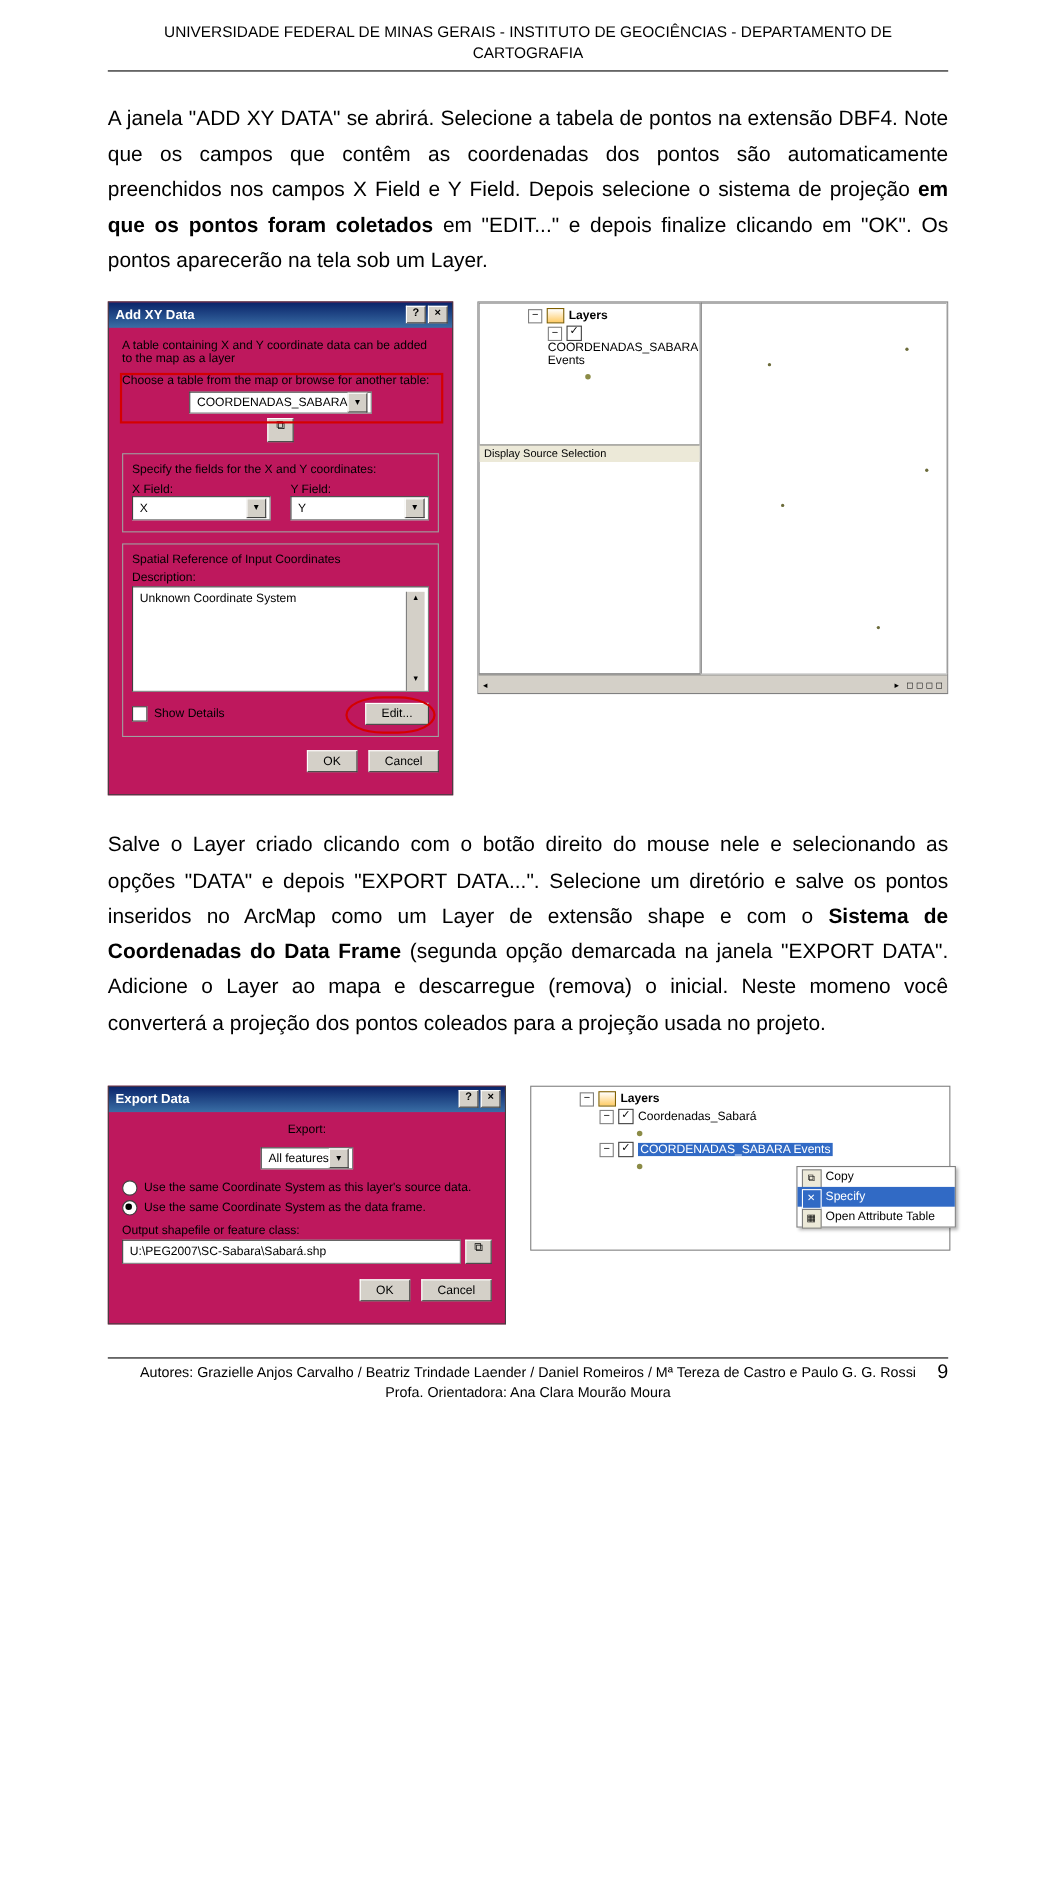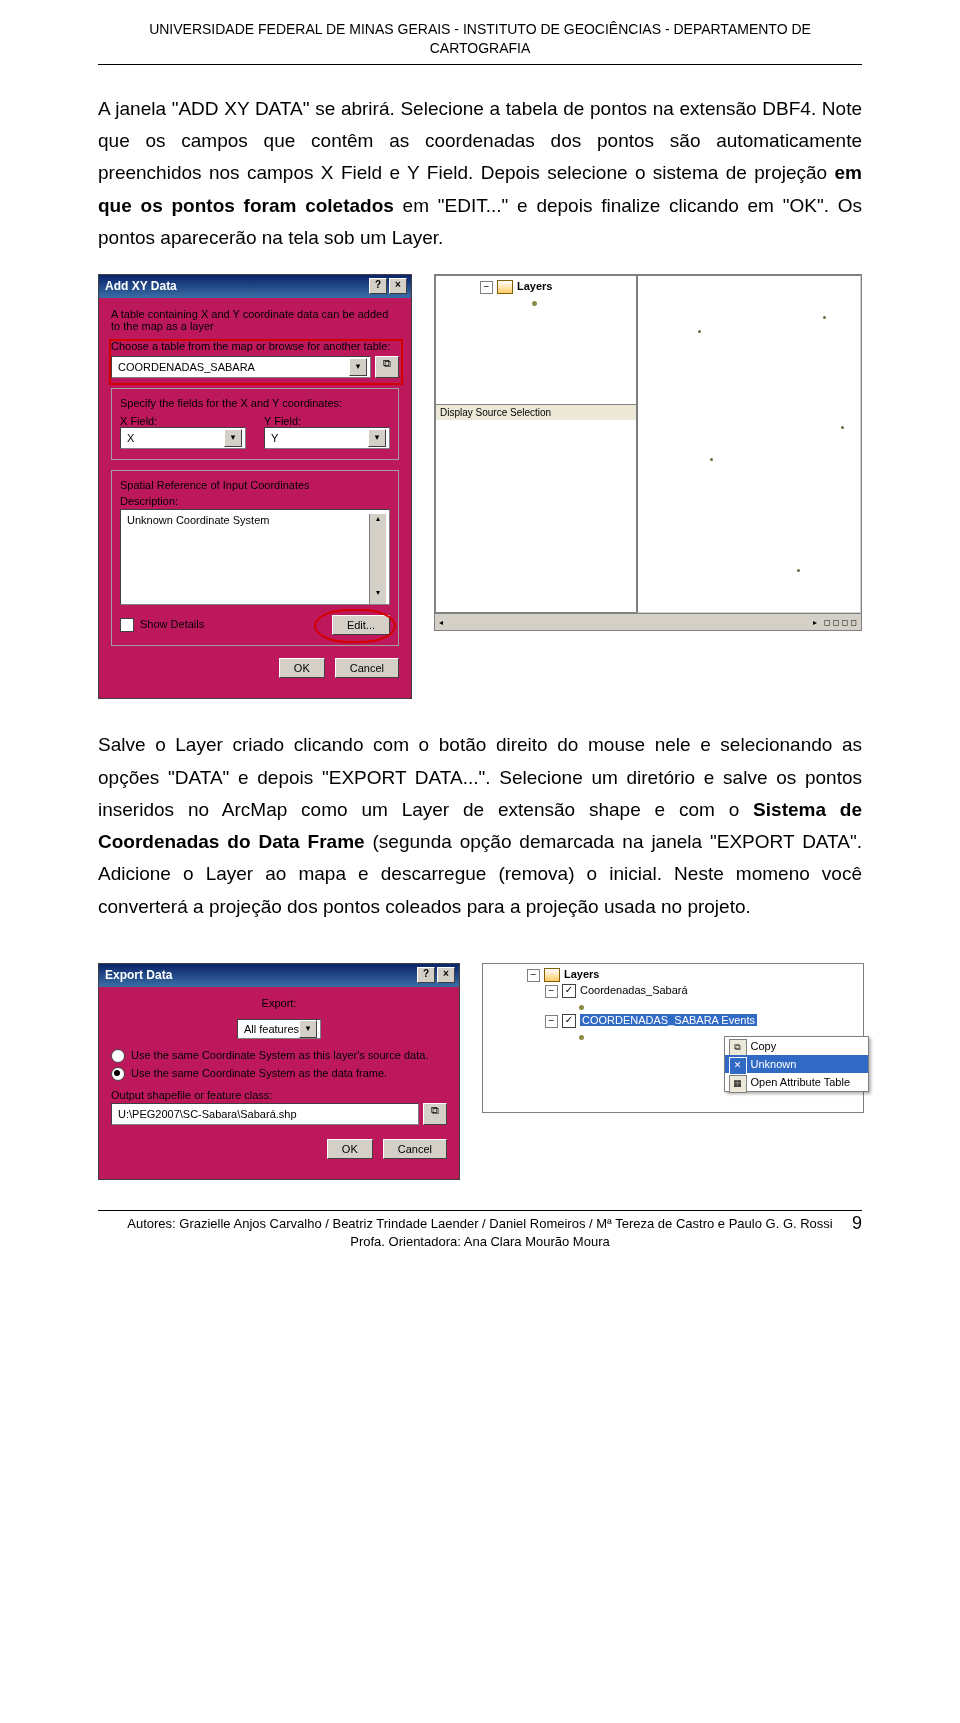--- a/index.html
+++ b/index.html
@@ -267,21 +267,21 @@
       <div class="titlebar">
         <span>Add XY Data</span>
         <div class="titlebtns">
           <div class="titlebtn">?</div>
           <div class="titlebtn">×</div>
         </div>
       </div>
       <div class="dlgbody">
         <div style="margin-bottom:8px;">A table containing X and Y coordinate data can be added to the map as a layer</div>
         <div style="margin-bottom:4px;">Choose a table from the map or browse for another table:</div>
-        <div style="display:flex; gap:4px; align-items:center;">
+        <div style="display:flex; gap:4px; align-items:center;flex-direction:column;">
           <div class="combo" style="flex:1;">
             <span>COORDENADAS_SABARA</span>
             <span class="arrow">▾</span>
           </div>
           <div class="btn small" style="width:22px; height:20px; padding:0; text-align:center;">
             <span>⧉</span>
           </div>
         </div>
 
         <div class="fieldset" style="margin-top:10px;">
@@ -333,20 +333,23 @@
       <div class="redbox" style="top:64px; left:10px; width:290px; height:42px;"></div>
     </div>
 
     <div class="miniwrap" style="flex:1; display:flex; flex-direction:column;">
       <div style="display:flex; flex:1;">
         <div class="tocpanel" style="width:200px;">
           <div class="toc-inner">
             <div>
               <span class="treeicon">−</span><span class="layersicon"></span><span class="bold">Layers</span>
             </div>
+            <div style="padding-left:18px; margin-top:2px;">
+              <span class="treeicon">−</span><span class="chkbox">✓</span><span>COORDENADAS_SABARA Events</span>
+            </div>
             <div style="padding-left:52px; margin-top:2px;">
               <span class="dot"></span>
             </div>
           </div>
           <div class="toc-tabs">Display  Source  Selection</div>
         </div>
         <div class="mapwhite" style="flex:1;">
           <div class="mapdot" style="top:40px; right:34px;"></div>
           <div class="mapdot" style="top:54px; left:60px;"></div>
           <div class="mapdot" style="top:150px; right:16px;"></div>
@@ -421,21 +424,21 @@
           <div style="padding-left:52px; margin-top:2px;"><span class="dot"></span></div>
         </div>
 
         <div class="ctxmenu" style="right:-6px; top:72px;">
           <div class="mi">
             <span class="micon">⧉</span>
             <span>Copy</span>
           </div>
           <div class="mi hover">
             <span class="micon" style="background:#316ac5;color:#fff;border-color:#fff;">✕</span>
-            <span>Unknown</span>
+            <span>Specify</span>
           </div>
           <div class="mi">
             <span class="micon">▦</span>
             <span>Open Attribute Table</span>
           </div>
         </div>
       </div>
     </div>
   </div>
 

